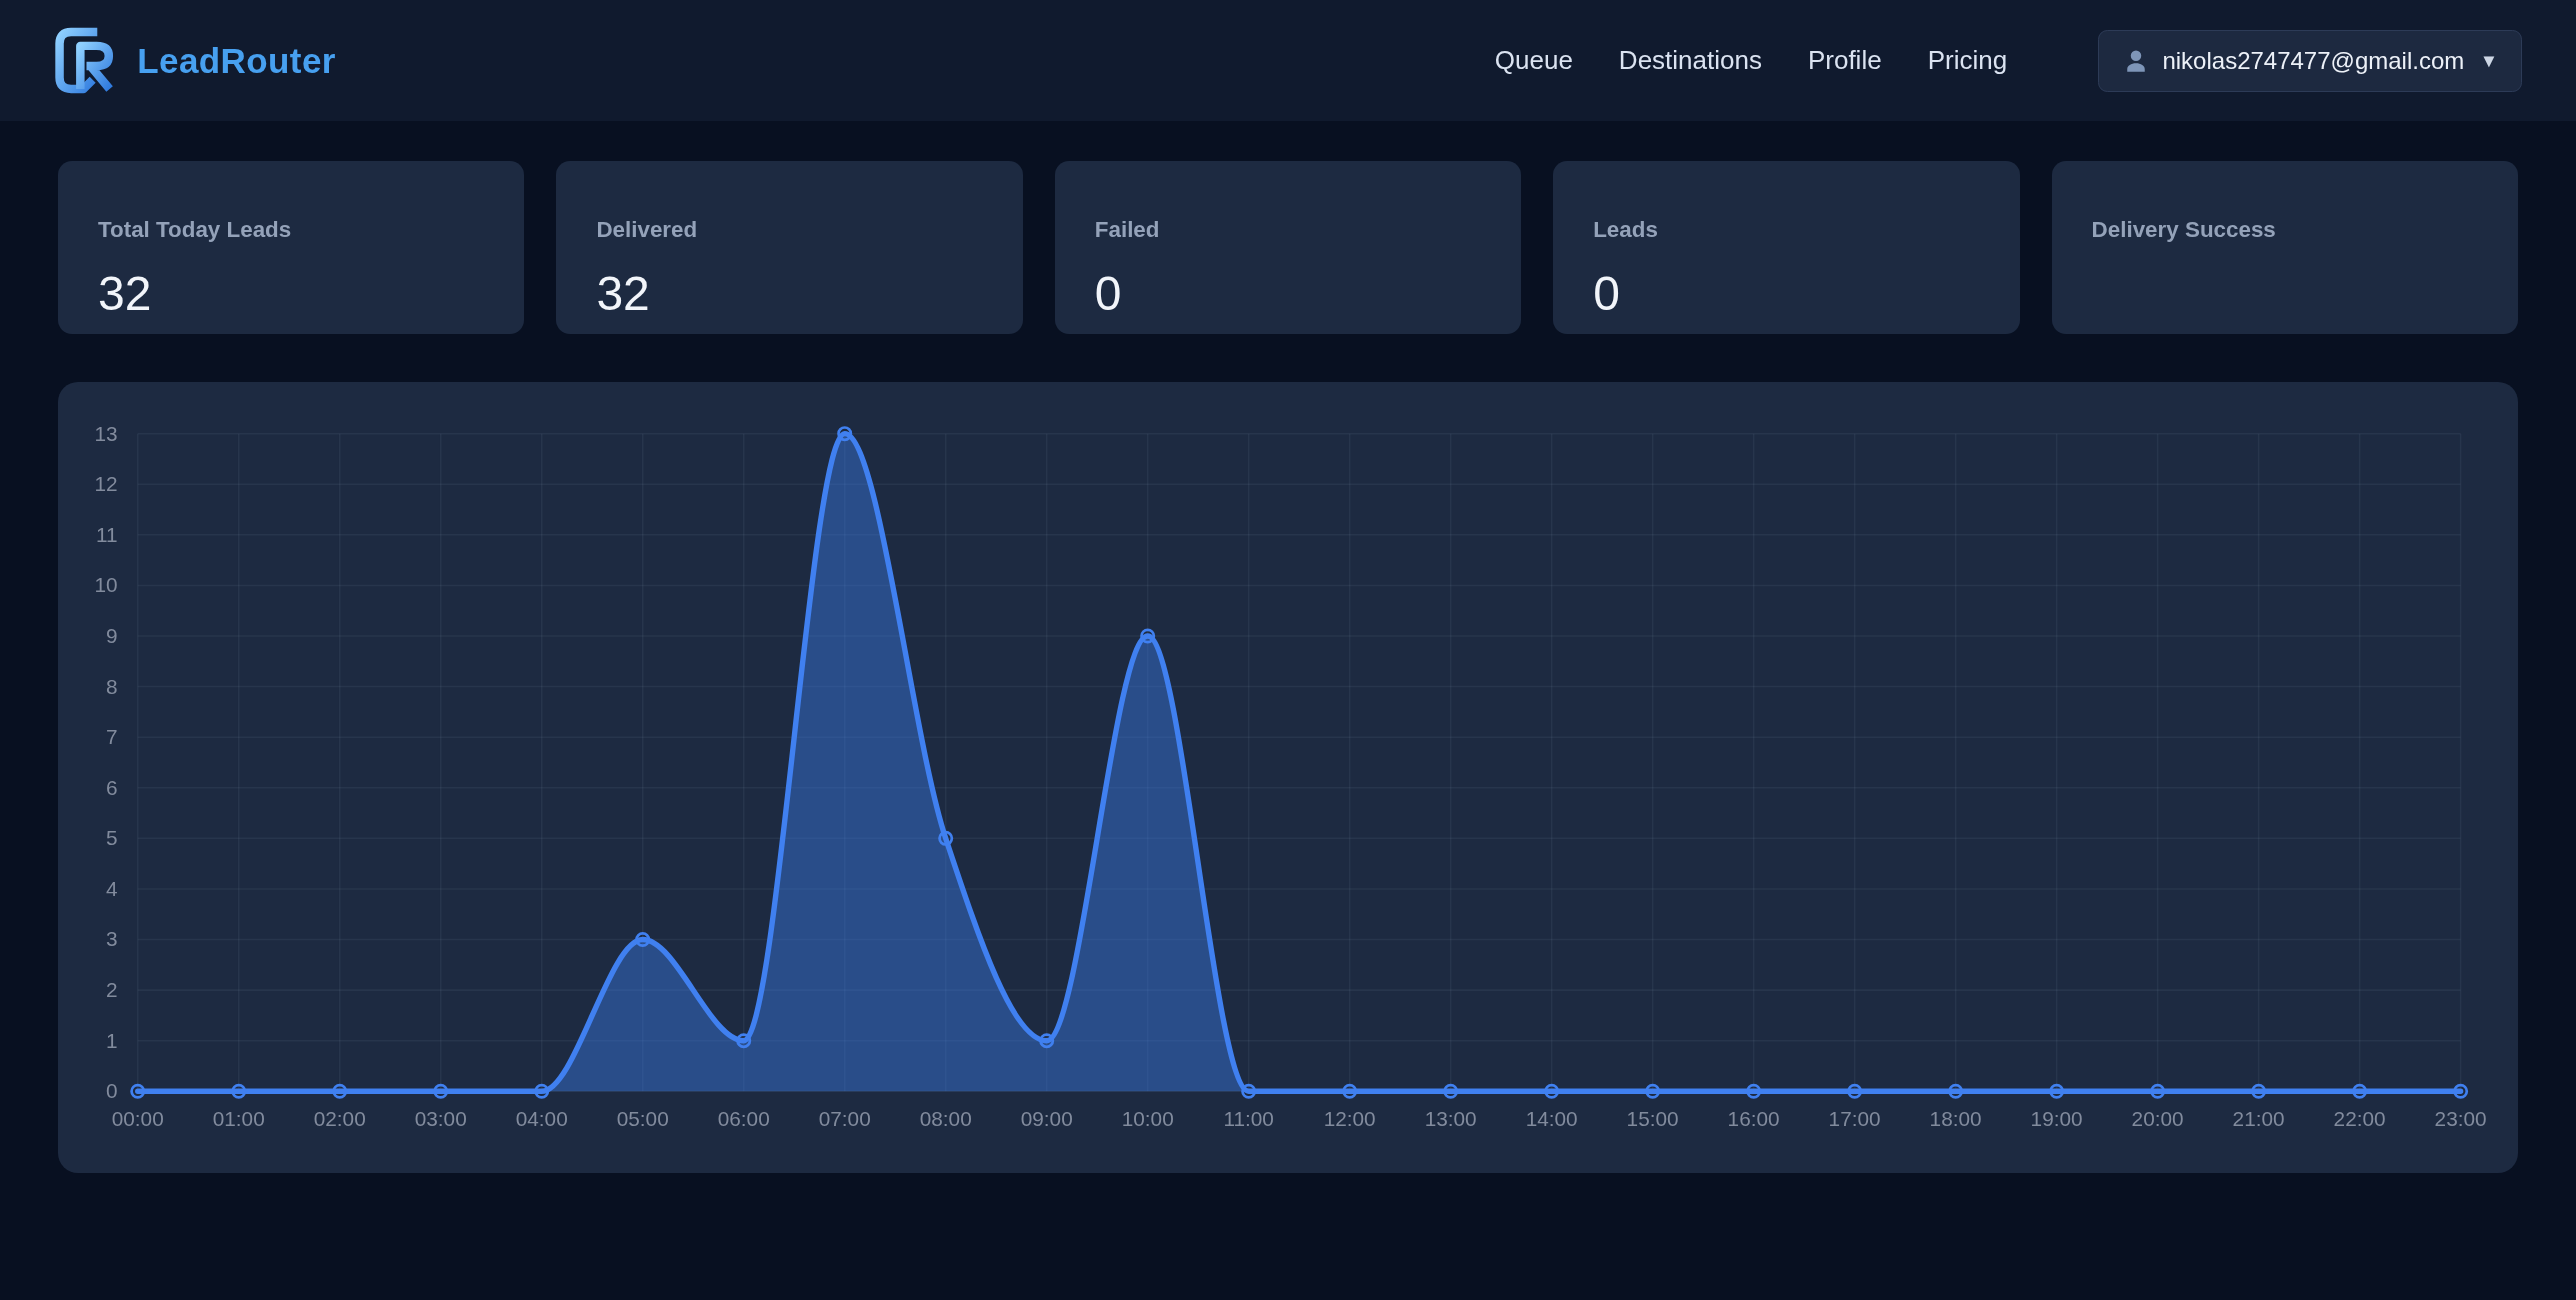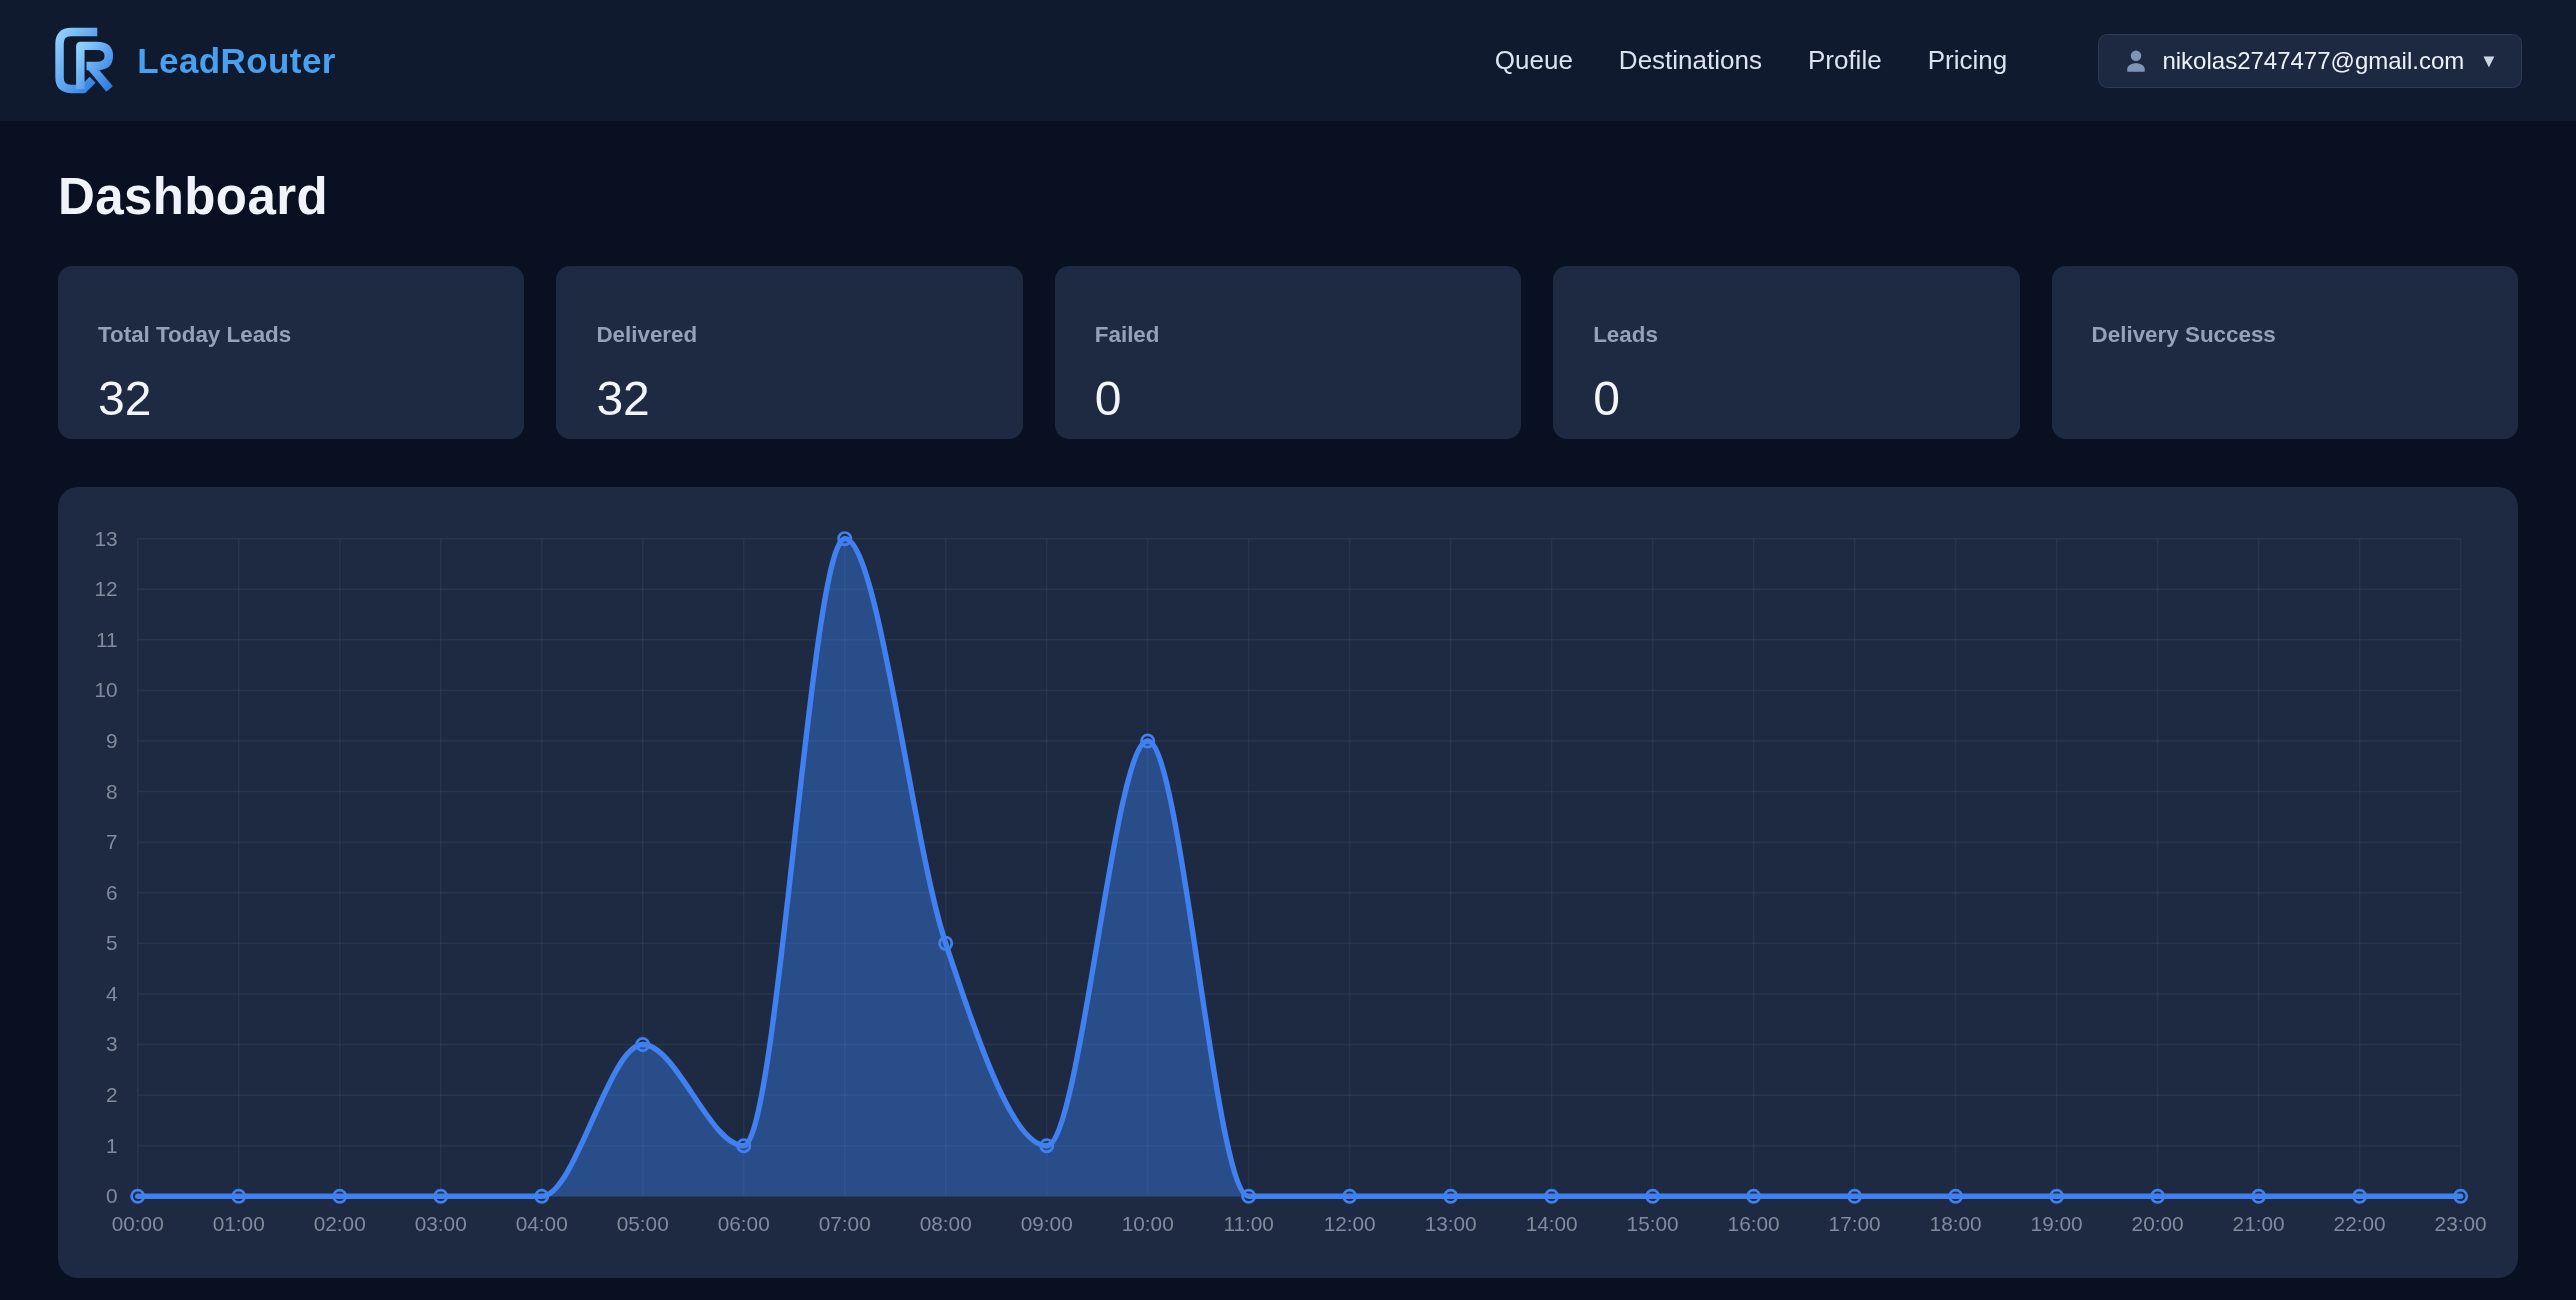--- a/index.html
+++ b/index.html
@@ -17,21 +17,21 @@
     display:flex; align-items:center;
     padding:0 54px 0 48px;
   }
   .brand { display:flex; align-items:center; gap:12.3px; cursor:pointer; }
   .brand-name { font-size:35px; font-weight:800; color:var(--accent,#47a0f0); letter-spacing:0.4px; }
   nav { margin-left:auto; margin-right:91px; display:flex; gap:46px; }
   nav .nav-item { font-size:26px; color:#dbe3f1; cursor:pointer; white-space:nowrap; }
   .account-btn {
     display:flex; align-items:center; gap:12.3px;
     background:#1d2940; border:0.8px solid #2d3b57; border-radius:9.3px;
-    height:54px; padding:0 23px;
+    height:62px; padding:0 23px;
     font-size:24px; color:#edf1f8; cursor:pointer; white-space:nowrap;
   }
   .caret { font-size:18.5px; color:#cdd6e5; margin-left:3.1px; }
   
   main { padding:0 58px; }
   h1.page-title { margin-top:46px; font-size:51px; font-weight:800; color:#f0f4fa; letter-spacing:0.4px; }
   .stats { display:grid; grid-template-columns:repeat(5,1fr); gap:32px; margin-top:40px; }
   .stat-card {
     background:var(--card-bg,#1d2a41); border-radius:14px;
     height:173px; padding:56px 40px;
@@ -73,21 +73,20 @@
   <div class="account-btn">
     <svg width="28" height="28" viewBox="0 0 24 24" aria-hidden="true">
       <path fill="#7e95b8" d="M12 12a4.5 4.5 0 1 0 0-9 4.5 4.5 0 0 0 0 9zm0 2c-4.2 0-7.5 2.1-7.5 5v2.2h15V19c0-2.9-3.3-5-7.5-5z"></path>
     </svg>
     <span>nikolas2747477@gmail.com</span>
     <span class="caret">▼</span>
   </div>
 </header>
 
 <main>
-  <h1 class="page-title">Dashboard</h1>
 
   <div class="stats" id="stats-row">
       <div class="stat-card">
         <div class="stat-label">Total Today Leads</div>
         <div class="stat-value">32</div>
       </div>
       <div class="stat-card">
         <div class="stat-label">Delivered</div>
         <div class="stat-value">32</div>
       </div>

